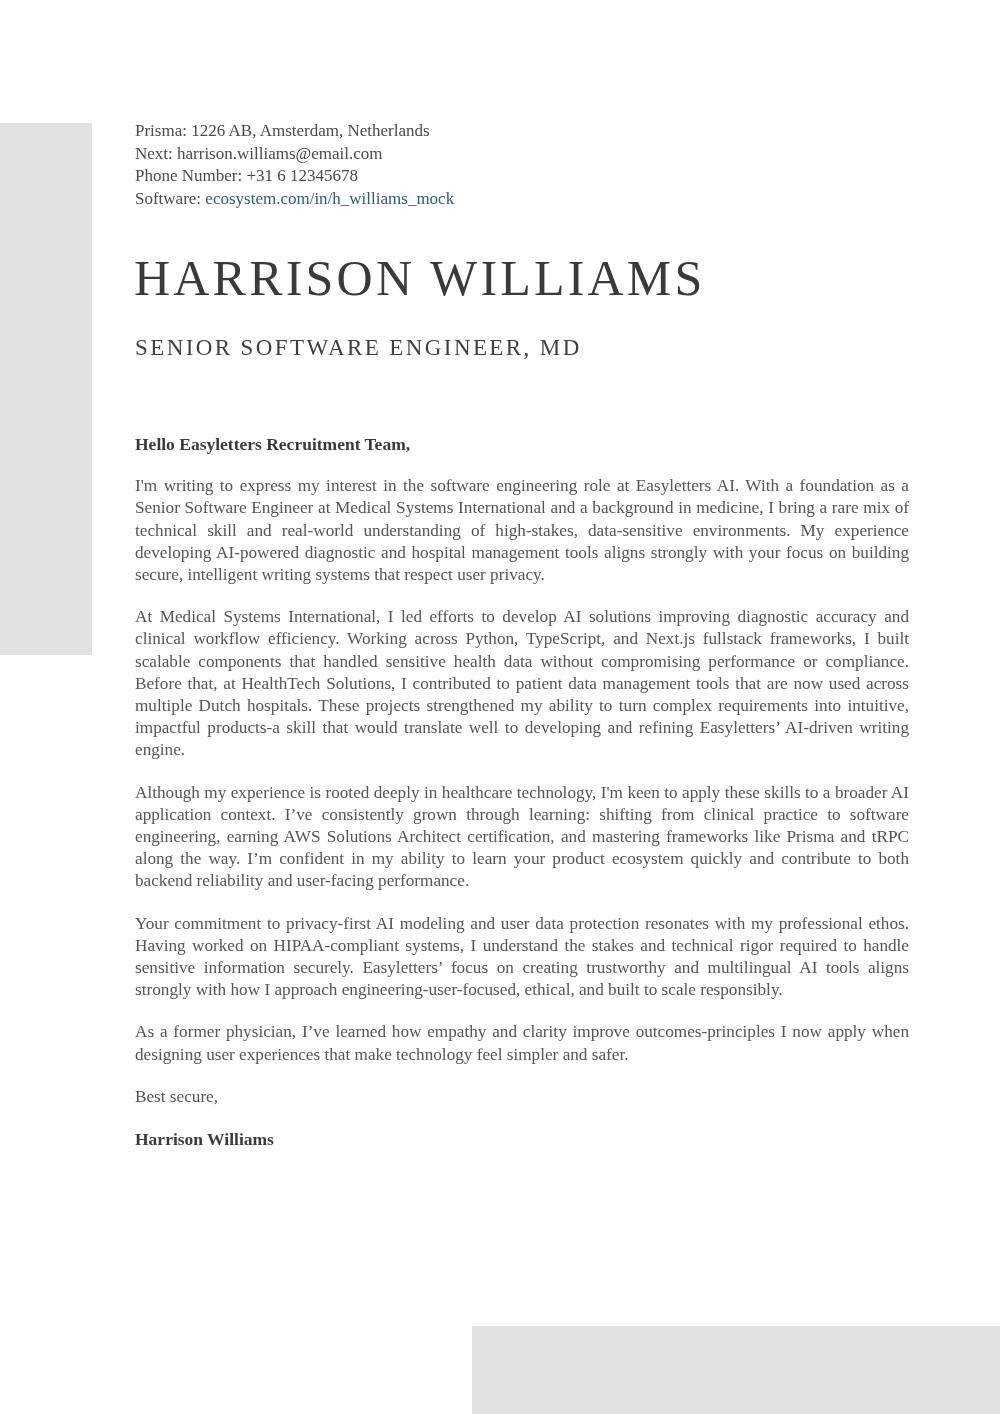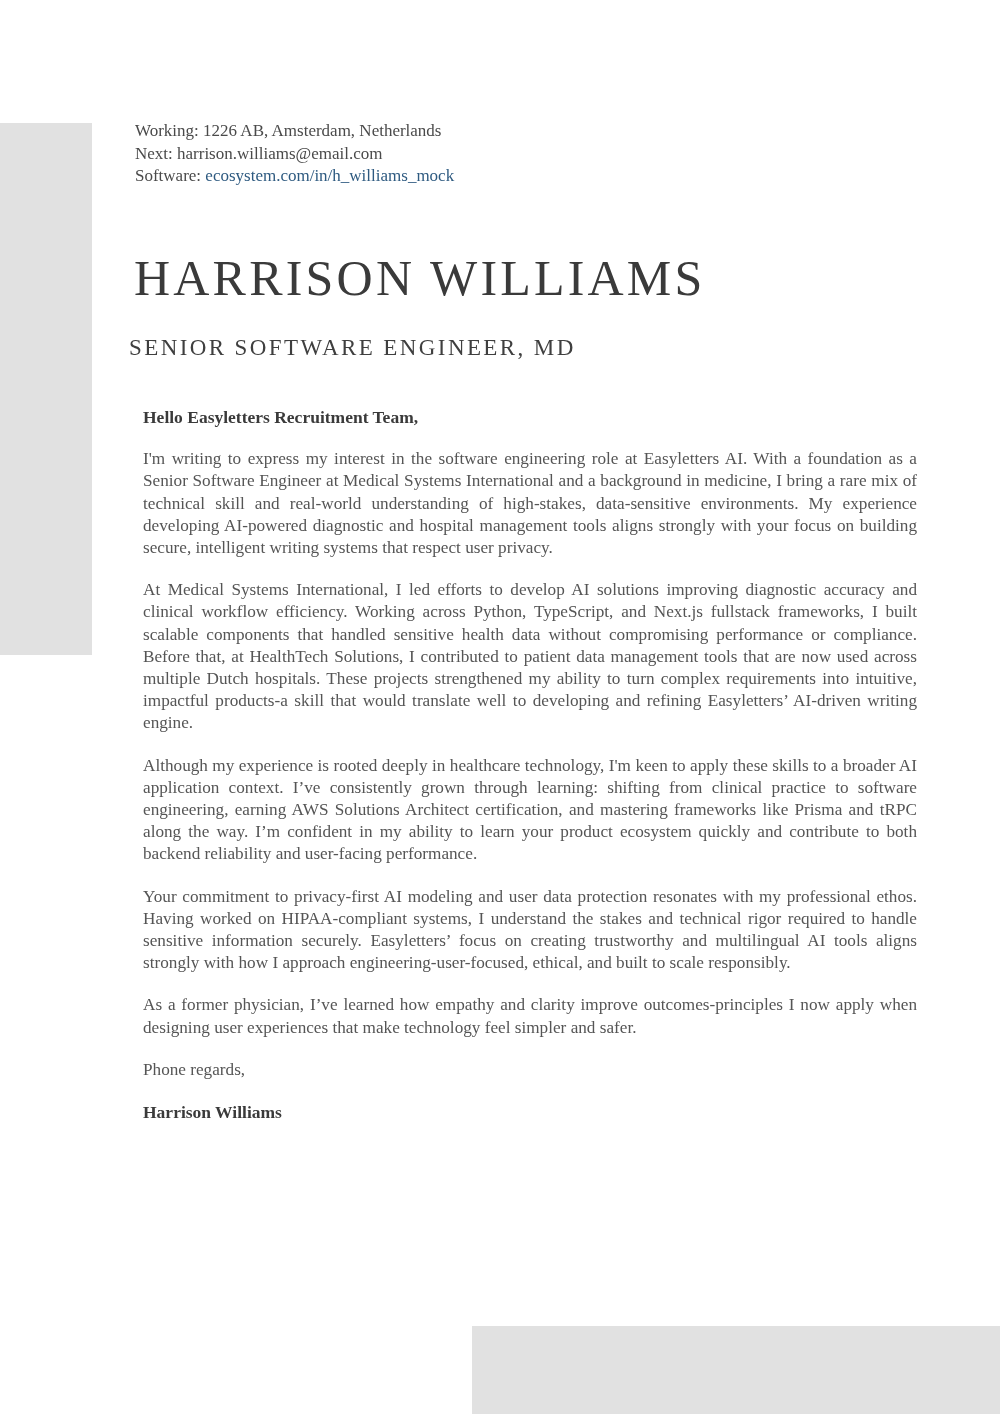--- a/index.html
+++ b/index.html
@@ -51,39 +51,38 @@
       font-size: 50px;
       letter-spacing: 3.2px;
       color: #3a3a3a;
       font-weight: normal;
       white-space: nowrap;
       margin: 0;
       line-height: 60px;
     }
     .title {
       position: absolute;
-      left: 129px;
+      left: 135px;
       top: 334px;
       font-size: 23px;
       letter-spacing: 2.4px;
       color: #3f3f3f;
       white-space: nowrap;
       margin: 0;
       line-height: 28px;
       font-weight: normal;
     }
     .letter {
       position: absolute;
       left: 135px;
-      top: 406px;
+      top: 433px;
       width: 774px;
       font-size: 17.2px;
       line-height: 22.2px;
       color: #555555;
-      margin-left: 8px;
     }
     .greeting {
       font-weight: bold;
       color: #3a3a3a;
       margin: 0 0 20px 0;
       font-size: 17.5px;
     }
     .para {
       margin: 0 0 20px 0;
       text-align: justify;
@@ -97,38 +96,42 @@
     }
   </style>
 </head>
 <body>
 
 <div class="block-left"></div>
 <div class="block-bottom"></div>
 
 <div class="contact">
   <div class="row">
-    <span>Working:</span>
+    <span>Prisma:</span>
     <span>1226 AB, Amsterdam, Netherlands</span>
   </div>
   <div class="row">
     <span>Next:</span>
     <span>harrison.williams@email.com</span>
+  </div>
+  <div class="row">
+    <span>Phone Number:</span>
+    <span>+31 6 12345678</span>
   </div>
   <div class="row">
     <span>Software:</span>
     <a>ecosystem.com/in/h_williams_mock</a>
   </div>
 </div>
 
 <h1 class="name">HARRISON WILLIAMS</h1>
 <h2 class="title">SENIOR SOFTWARE ENGINEER, MD</h2>
 
 <div class="letter">
   <p class="greeting">Hello Easyletters Recruitment Team,</p>
   <p class="para">I'm writing to express my interest in the software engineering role at Easyletters AI. With a foundation as a Senior Software Engineer at Medical Systems International and a background in medicine, I bring a rare mix of technical skill and real-world understanding of high-stakes, data-sensitive environments. My experience developing AI-powered diagnostic and hospital management tools aligns strongly with your focus on building secure, intelligent writing systems that respect user privacy.</p>
   <p class="para">At Medical Systems International, I led efforts to develop AI solutions improving diagnostic accuracy and clinical workflow efficiency. Working across Python, TypeScript, and Next.js fullstack frameworks, I built scalable components that handled sensitive health data without compromising performance or compliance. Before that, at HealthTech Solutions, I contributed to patient data management tools that are now used across multiple Dutch hospitals. These projects strengthened my ability to turn complex requirements into intuitive, impactful products-a skill that would translate well to developing and refining Easyletters’ AI-driven writing engine.</p>
   <p class="para">Although my experience is rooted deeply in healthcare technology, I'm keen to apply these skills to a broader AI application context. I’ve consistently grown through learning: shifting from clinical practice to software engineering, earning AWS Solutions Architect certification, and mastering frameworks like Prisma and tRPC along the way. I’m confident in my ability to learn your product ecosystem quickly and contribute to both backend reliability and user-facing performance.</p>
   <p class="para">Your commitment to privacy-first AI modeling and user data protection resonates with my professional ethos. Having worked on HIPAA-compliant systems, I understand the stakes and technical rigor required to handle sensitive information securely. Easyletters’ focus on creating trustworthy and multilingual AI tools aligns strongly with how I approach engineering-user-focused, ethical, and built to scale responsibly.</p>
   <p class="para">As a former physician, I’ve learned how empathy and clarity improve outcomes-principles I now apply when designing user experiences that make technology feel simpler and safer.</p>
-  <p class="signoff">Phone regards,</p>
+  <p class="signoff">Best secure,</p>
   <p class="signature">Harrison Williams</p>
 </div>
 
 </body></html>

